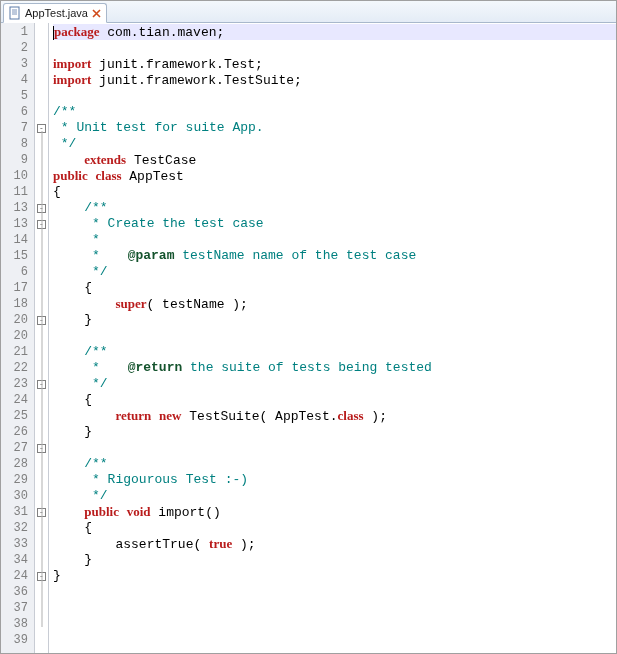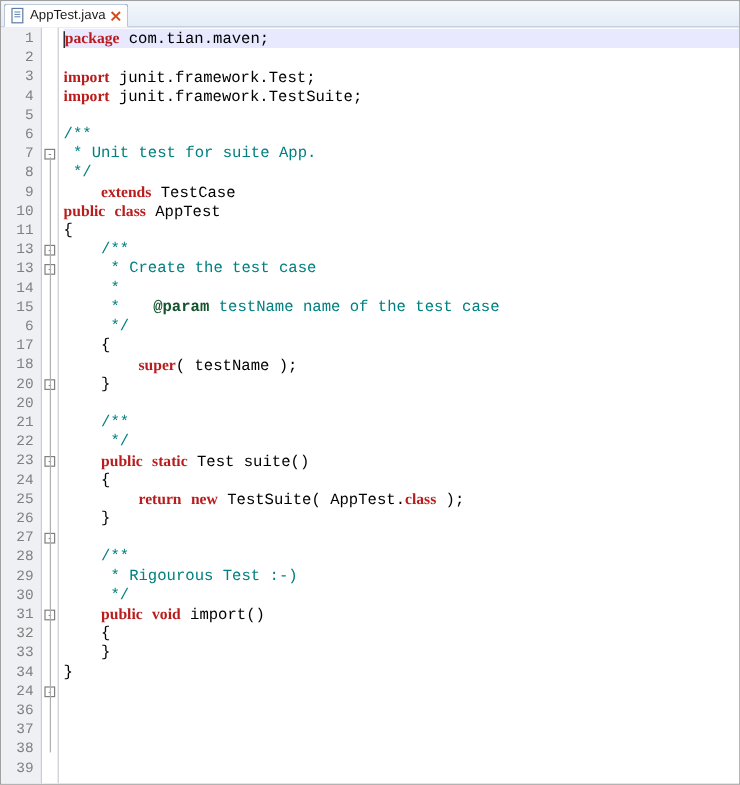--- a/index.html
+++ b/index.html
@@ -267,28 +267,29 @@
     <div class="code-line">    <span class="cm">/**</span></div>
     <div class="code-line">    <span class="cm"> * Create the test case</span></div>
     <div class="code-line">    <span class="cm"> *</span></div>
     <div class="code-line">    <span class="cm"> * </span><span class="param">@param</span><span class="cm"> testName name of the test case</span></div>
     <div class="code-line">    <span class="cm"> */</span></div>
     <div class="code-line">    <span>{</span></div>
     <div class="code-line">        <span class="kw">super</span><span>( testName );</span></div>
     <div class="code-line">    <span>}</span></div>
     <div class="code-line"></div>
     <div class="code-line">    <span class="cm">/**</span></div>
+    <div class="code-line">    <span class="cm"> * </span><span class="param">@return</span><span class="cm"> the suite of tests being tested</span></div>
     <div class="code-line">    <span class="cm"> */</span></div>
-    <div class="code-line">    <span class="kw">public</span> <span class="kw">static</span><span> Test suite()</span></div>
     <div class="code-line">    <span>{</span></div>
     <div class="code-line">        <span class="kw">return</span><span> </span><span class="kw">new</span><span> TestSuite( AppTest.</span><span class="kw">class</span><span> );</span></div>
     <div class="code-line">    <span>}</span></div>
     <div class="code-line"></div>
     <div class="code-line">    <span class="cm">/**</span></div>
     <div class="code-line">    <span class="cm"> * Rigourous Test :-)</span></div>
     <div class="code-line">    <span class="cm"> */</span></div>
     <div class="code-line">    <span class="kw">public</span> <span class="kw">void</span><span> import()</span></div>
     <div class="code-line">    <span>{</span></div>
+    <div class="code-line">        <span>assertTrue( </span><span class="kw">true</span><span> );</span></div>
     <div class="code-line">    <span>}</span></div>
     <div class="code-line"><span>}</span></div>
     <div class="code-line"></div>
   </div>
 </div>
 
 </body></html>

